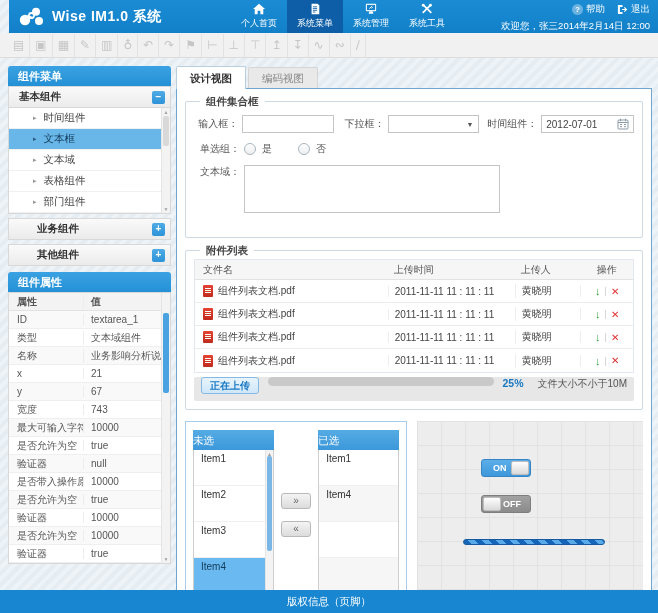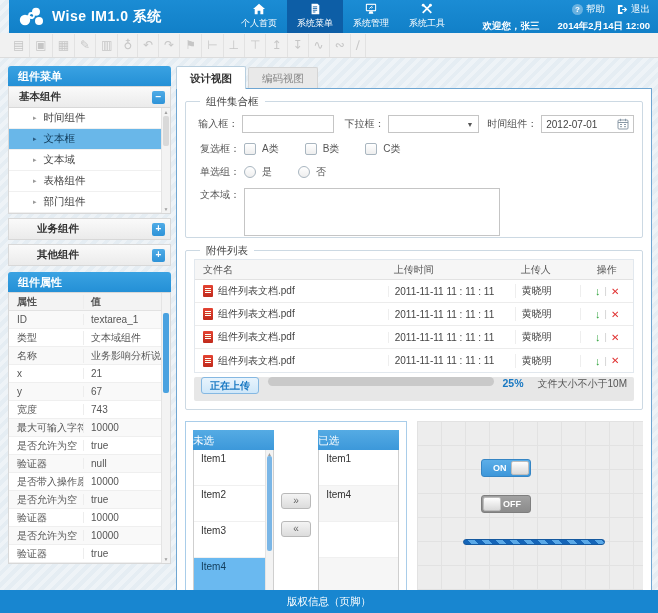--- a/index.html
+++ b/index.html
@@ -17,21 +17,21 @@
   .nav-item { width:56px; height:33px; display:flex; flex-direction:column; align-items:center;
               justify-content:center; gap:2px; cursor:pointer; }
   .nav-item.active { background:#0d5ea6; }
   .nav-item .nlabel { color:#fff; font-size:9px; white-space:nowrap; }
   .hdr-right { position:absolute; right:8px; top:3px; text-align:right; color:#fff; }
   .hdr-top { display:flex; justify-content:flex-end; align-items:center; gap:12px; font-size:9.5px; }
   .hlink { display:flex; align-items:center; gap:3px; cursor:pointer; }
   .help-badge { display:inline-block; width:11px; height:11px; border-radius:50%;
                 background:rgba(255,255,255,.35); color:#fff; font-size:8px; font-weight:bold;
                 text-align:center; line-height:11px; }
-  .hdr-bottom { margin-top:4px; font-size:9.5px; font-weight:bold; display:flex; gap:18px; justify-content:flex-end; }
+  .hdr-bottom { margin-top:4px; font-size:9.5px; font-weight:normal; display:flex; gap:0; justify-content:flex-end; }
 
   
   .toolbar { position:absolute; top:33px; left:0; right:0; height:25px; background:#f1f1f1;
              border-bottom:1px solid #dcdcdc; display:flex; align-items:center; padding-left:8px; }
   .tbi { color:#c6c6c6; font-size:12px; line-height:23px; padding:0 5px; border-right:1px solid #e2e2e2;
          cursor:pointer; font-family:"DejaVu Sans",sans-serif; }
 
   
   .sidebar { position:absolute; left:8px; top:66px; width:163px; }
   .side-title { height:20px; background:linear-gradient(#3aa2e2,#2490d6); border-radius:3px 3px 0 0;
@@ -67,21 +67,21 @@
   .tabrow { display:flex; height:23px; }
   .tab { width:70px; text-align:center; font-size:10.5px; line-height:22px; cursor:pointer; }
   .tab.active { background:#fff; border:1px solid #b9cfdf; border-bottom:none; border-radius:2px 2px 0 0;
                 font-weight:bold; color:#333; position:relative; z-index:2; }
   .tab.inactive { background:#e9e9e9; border:1px solid #d5d5d5; border-bottom:none; border-radius:2px 2px 0 0;
                   color:#888; margin-left:2px; height:22px; margin-top:1px; line-height:21px; }
   .panel { flex:1; background:#fff; border:1px solid #6fa6d2; margin-top:-1px; padding:6px 8px 8px; }
 
   .fieldset { position:relative; border:1px solid #ccd9e3; border-radius:2px; padding:4px 8px 8px; }
   .legend { position:absolute; top:-7px; left:14px; background:#fff; padding:0 6px;
-            font-size:10.5px; font-weight:normal; color:#444; }
+            font-size:10.5px; font-weight:bold; color:#444; }
   .f1 { margin-top:6px; height:137px; }
   .frow { display:flex; align-items:center; margin-top:9px; }
   .flabel { font-size:10px; color:#555; text-align:right; white-space:nowrap; }
   .w46 { width:46px; } .w50 { width:50px; margin-left:2px; } .w58 { width:58px; margin-left:2px; }
   .tinput { width:92px; height:18px; border:1px solid #c5c5c5; background:#fff; margin-left:4px;
             font-size:10px; padding:0 4px; color:#444; }
   .selbox { width:94px; height:18px; border:1px solid #c5c5c5; background:#fff; margin-left:4px;
             display:flex; align-items:center; justify-content:flex-end; padding:0 5px; cursor:pointer; }
   .caret { font-size:7px; color:#555; }
   .datebox { width:96px; height:18px; border:1px solid #c5c5c5; background:#fff; margin-left:4px;
@@ -388,35 +388,20 @@
             <span class="dateval">2012-07-01</span>
             <svg width="12" height="12" viewBox="0 0 12 12">
               <rect x="1" y="2" width="10" height="9" rx="1" fill="none" stroke="#8a99a6"></rect>
               <path d="M1 4.5 h10" stroke="#8a99a6"></path>
               <path d="M3.5 0.8 v2.4 M8.5 0.8 v2.4" stroke="#8a99a6"></path>
               <path d="M3 6.5h2M7 6.5h2M3 8.7h2M7 8.7h2" stroke="#8a99a6"></path>
             </svg>
           </div>
         </div>
         <div class="frow">
-          <span class="flabel w46">复选框：</span>
-          <span class="cbgroup">
-            <span class="cbox"></span>
-            <span class="cblabel">A类</span>
-          </span>
-          <span class="cbgroup">
-            <span class="cbox"></span>
-            <span class="cblabel">B类</span>
-          </span>
-          <span class="cbgroup">
-            <span class="cbox"></span>
-            <span class="cblabel">C类</span>
-          </span>
-        </div>
-        <div class="frow">
           <span class="flabel w46">单选组：</span>
           <span class="cbgroup">
             <span class="rbox"></span>
             <span class="cblabel">是</span>
           </span>
           <span class="cbgroup">
             <span class="rbox"></span>
             <span class="cblabel">否</span>
           </span>
         </div>

